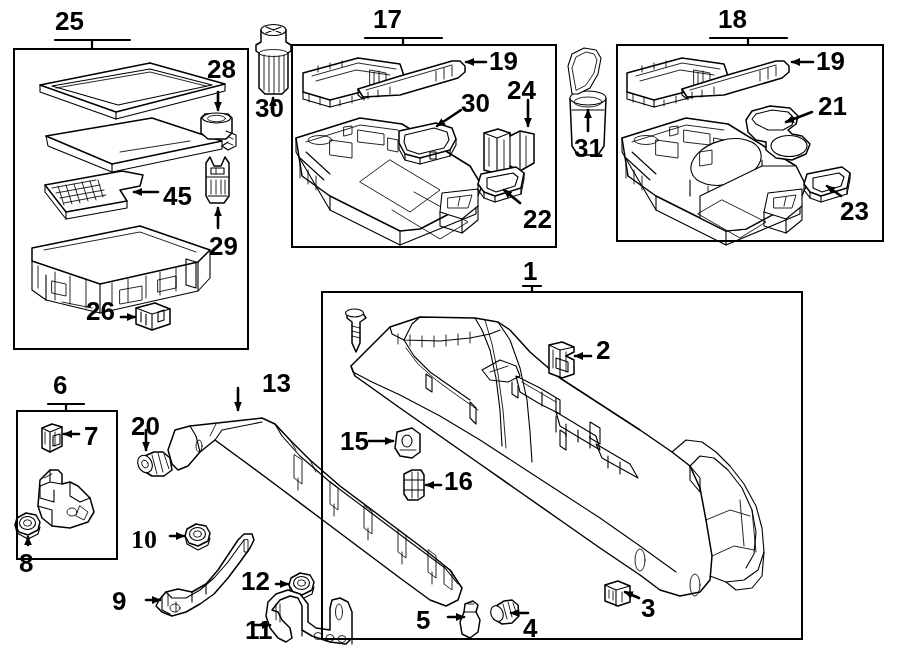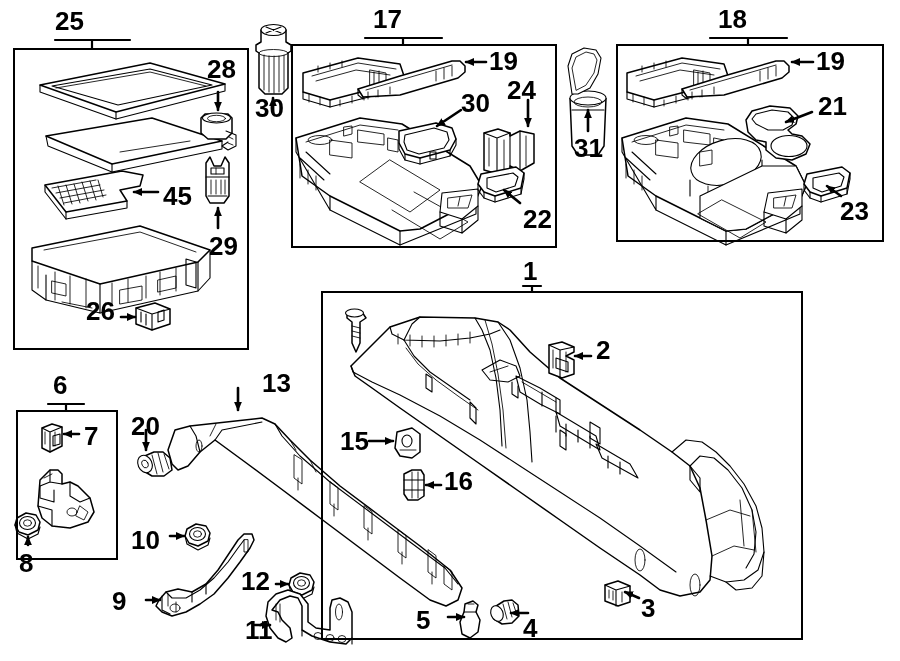--- a/index.html
+++ b/index.html
@@ -489,18 +489,18 @@
   <div class="callout c-lg" style="left:444px; top:468px;">16</div>
   <div class="callout c-lg" style="left:641px; top:595px;">3</div>
   <div class="callout c-lg" style="left:416px; top:607px;">5</div>
   <div class="callout c-lg" style="left:523px; top:615px;">4</div>
 
   <div class="callout c-lg" style="left:53px;  top:372px;">6</div>
   <div class="callout c-lg" style="left:84px;  top:423px;">7</div>
   <div class="callout c-lg" style="left:131px; top:413px;">20</div>
   <div class="callout c-lg" style="left:224px; top:370px;margin-left:38px;">13</div>
   <div class="callout c-lg" style="left:19px;  top:550px;">8</div>
-  <div class="callout c-lg" style="left:131px; top:527px;">10</div>
+  <div class="callout c-lg" style="left:131px; top:527px;font-family:Liberation Serif, serif;">10</div>
   <div class="callout c-lg" style="left:112px; top:588px;">9</div>
   <div class="callout c-lg" style="left:241px; top:568px;">12</div>
   <div class="callout c-lg" style="left:221px; top:617px;margin-left:24px;">11</div>
 
 </div>
 
 </body></html>

